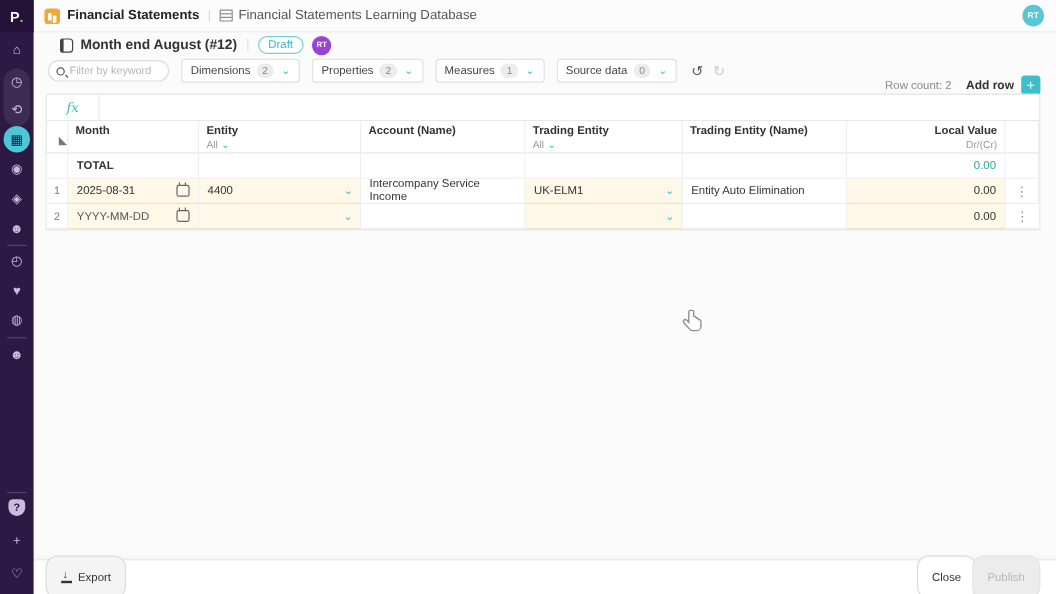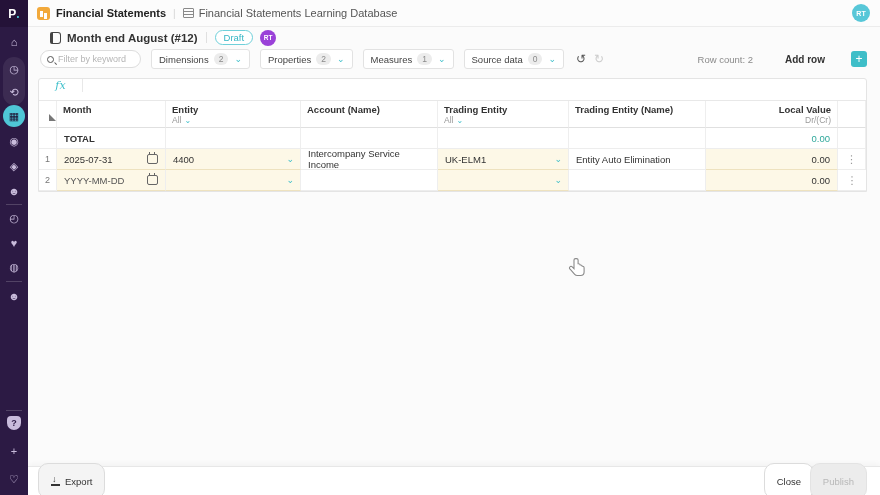--- a/index.html
+++ b/index.html
@@ -41,28 +41,28 @@
   .search input { border:0; outline:0; width:80px; font-size:9px; color:#555; background:transparent; font-family:"Liberation Sans", sans-serif; }
   .search input::placeholder { color:#b5b5b5; }
   .mag { width:7px; height:7px; border:1.3px solid #555; border-radius:50%; position:relative; margin-right:4px; flex:0 0 auto; }
   .mag:after { content:""; position:absolute; left:6px; top:6px; width:3px; height:1.3px; background:#555; transform:rotate(45deg); }
   .fbtn { height:20px; border:1px solid #e2e2e2; border-radius:3px; background:#fff; display:flex; align-items:center; padding:0 7px; margin-left:10px; cursor:pointer; }
   .fbtn .lbl { font-size:9.5px; color:#444; }
   .fbtn .cnt { font-size:8.5px; color:#8a8a8a; background:#ececec; border-radius:7px; padding:1px 5px; margin-left:5px; }
   .fbtn .chev { color:#3cbfca; font-size:9px; margin-left:6px; }
   .undo { margin-left:12px; font-size:12px; color:#555; cursor:pointer; }
   .redo { margin-left:8px; font-size:12px; color:#ccc; }
-  .tb-right { position:absolute; right:13px; top:0; height:22px; display:flex; align-items:center;gap:20px; }
+  .tb-right { position:absolute; right:13px; top:12px; height:22px; display:flex; align-items:center; }
   .rowcount { font-size:9.5px; color:#8a8a8a; margin-right:12px; }
   .addrow { font-size:10px; color:#333; font-weight:bold; margin-right:6px; cursor:pointer; }
   .addbtn { width:16px; height:16px; background:#3ebec8; border-radius:3px; color:#fff; font-size:12px; display:flex; align-items:center; justify-content:center; cursor:pointer; }
 
   
   .sheet { position:absolute; left:38px; top:78px; width:829px; background:#fff; border:1px solid #e4e4e4; border-radius:3px 3px 0 0; }
-  .fxbar { height:22px; border-bottom:1px solid #e8e8e8; display:flex; align-items:stretch;flex-direction:column; }
+  .fxbar { height:22px; border-bottom:1px solid #e8e8e8; display:flex; align-items:stretch; }
   .fxcell { width:44px; border-right:1px solid #e8e8e8; display:flex; align-items:center; justify-content:center; color:#3cbfca; font-size:11px; font-style:italic; font-family:"DejaVu Serif", serif; }
   .fxinput { flex:1; }
   .tgrid { display:grid; grid-template-columns:18px 109px 135px 137px 131px 137px 132px auto; }
   .hc { border-bottom:1px solid #e0e0e0; border-right:1px solid #eee; padding:3px 6px 2px; height:27px; }
   .hc:last-child, .dc:last-child { border-right:0; }
   .h-lbl { font-size:9.5px; font-weight:bold; color:#333; }
   .h-sub { font-size:8.5px; color:#999; }
   .h-sub .chev { color:#3cbfca; margin-left:3px; font-size:8px; }
   .h-right { text-align:right; }
   .tri { width:0; height:0; border-bottom:7px solid #777; border-right:7px solid transparent; margin-top:10px; margin-left:4px; }
@@ -208,21 +208,21 @@
       <div class="dc total">TOTAL</div>
       <div class="dc"></div>
       <div class="dc"></div>
       <div class="dc"></div>
       <div class="dc"></div>
       <div class="dc right teal">0.00</div>
       <div class="dc"></div>
 
       <div class="dc num">1</div>
       <div class="dc cream">
-          <span>2025-07-31</span>
+          <span>2025-08-31</span>
           <span class="cal"></span>
         </div>
       <div class="dc cream">
           <span>4400</span>
           <span class="chev">⌄</span>
         </div>
       <div class="dc">Intercompany Service Income</div>
       <div class="dc cream">
           <span>UK-ELM1</span>
           <span class="chev">⌄</span>

